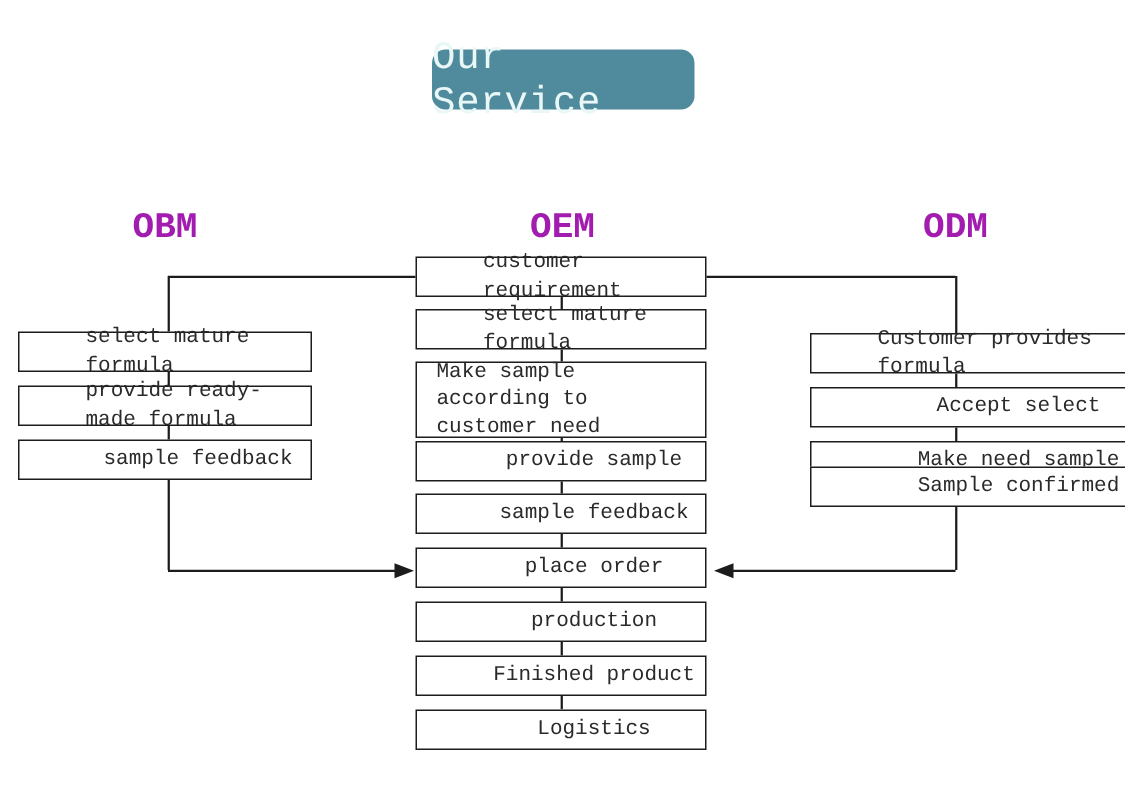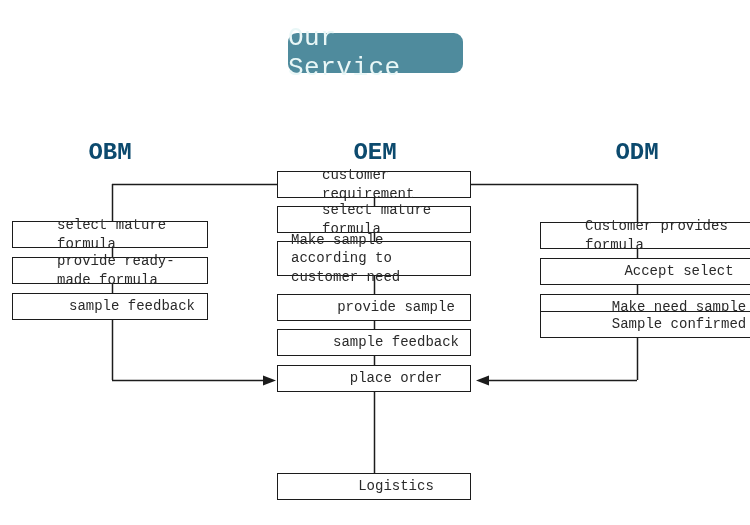--- a/index.html
+++ b/index.html
@@ -32,21 +32,21 @@
     letter-spacing: 0.5px;
     z-index: 3;
   }
   .col-header {
     position: absolute;
     top: 139px;
     width: 160px;
     text-align: center;
     font-size: 24px;
     font-weight: bold;
-    color: #0c4a6e;
+    color: #a21caf;
     z-index: 3;
   }
   .hdr-obm { left: 30px; }
   .hdr-oem { left: 295px; }
   .hdr-odm { left: 557px; }
   .connectors {
     position: absolute;
     left: 0;
     top: 0;
     z-index: 1;
@@ -68,21 +68,21 @@
   }
   .node.left-align {
     justify-content: flex-start;
     text-align: left;
     padding: 0 24px 0 13px;
   }
   
   .oem { left: 277px; width: 194px; height: 27px; }
   .oem-0 { top: 171px; }
   .oem-1 { top: 206px; }
-  .oem-2 { top: 241px; height: 35px; }
+  .oem-2 { top: 241px; height: 51px; }
   .oem-3 { top: 294px; }
   .oem-4 { top: 329px; }
   .oem-5 { top: 365px; }
   .oem-6 { top: 401px; }
   .oem-7 { top: 437px; }
   .oem-8 { top: 473px; }
   
   .obm { left: 12px; width: 196px; height: 27px; }
   .obm-0 { top: 221px; }
   .obm-1 { top: 257px; }
@@ -125,20 +125,22 @@
   <div class="node obm obm-0">select mature formula</div>
   <div class="node obm obm-1">provide ready-made formula</div>
   <div class="node obm obm-2">sample feedback</div>
 
   <div class="node oem oem-0">customer requirement</div>
   <div class="node oem oem-1">select mature formula</div>
   <div class="node oem oem-2 left-align">Make sample according to customer need</div>
   <div class="node oem oem-3">provide sample</div>
   <div class="node oem oem-4">sample feedback</div>
   <div class="node oem oem-5">place order</div>
+  <div class="node oem oem-6">production</div>
+  <div class="node oem oem-7">Finished product</div>
   <div class="node oem oem-8">Logistics</div>
 
   <div class="node odm odm-0">Customer provides formula</div>
   <div class="node odm odm-1">Accept select</div>
   <div class="node odm odm-2">Make need sample</div>
   <div class="node odm odm-3">Sample confirmed</div>
 
 </div>
 
 </body></html>

